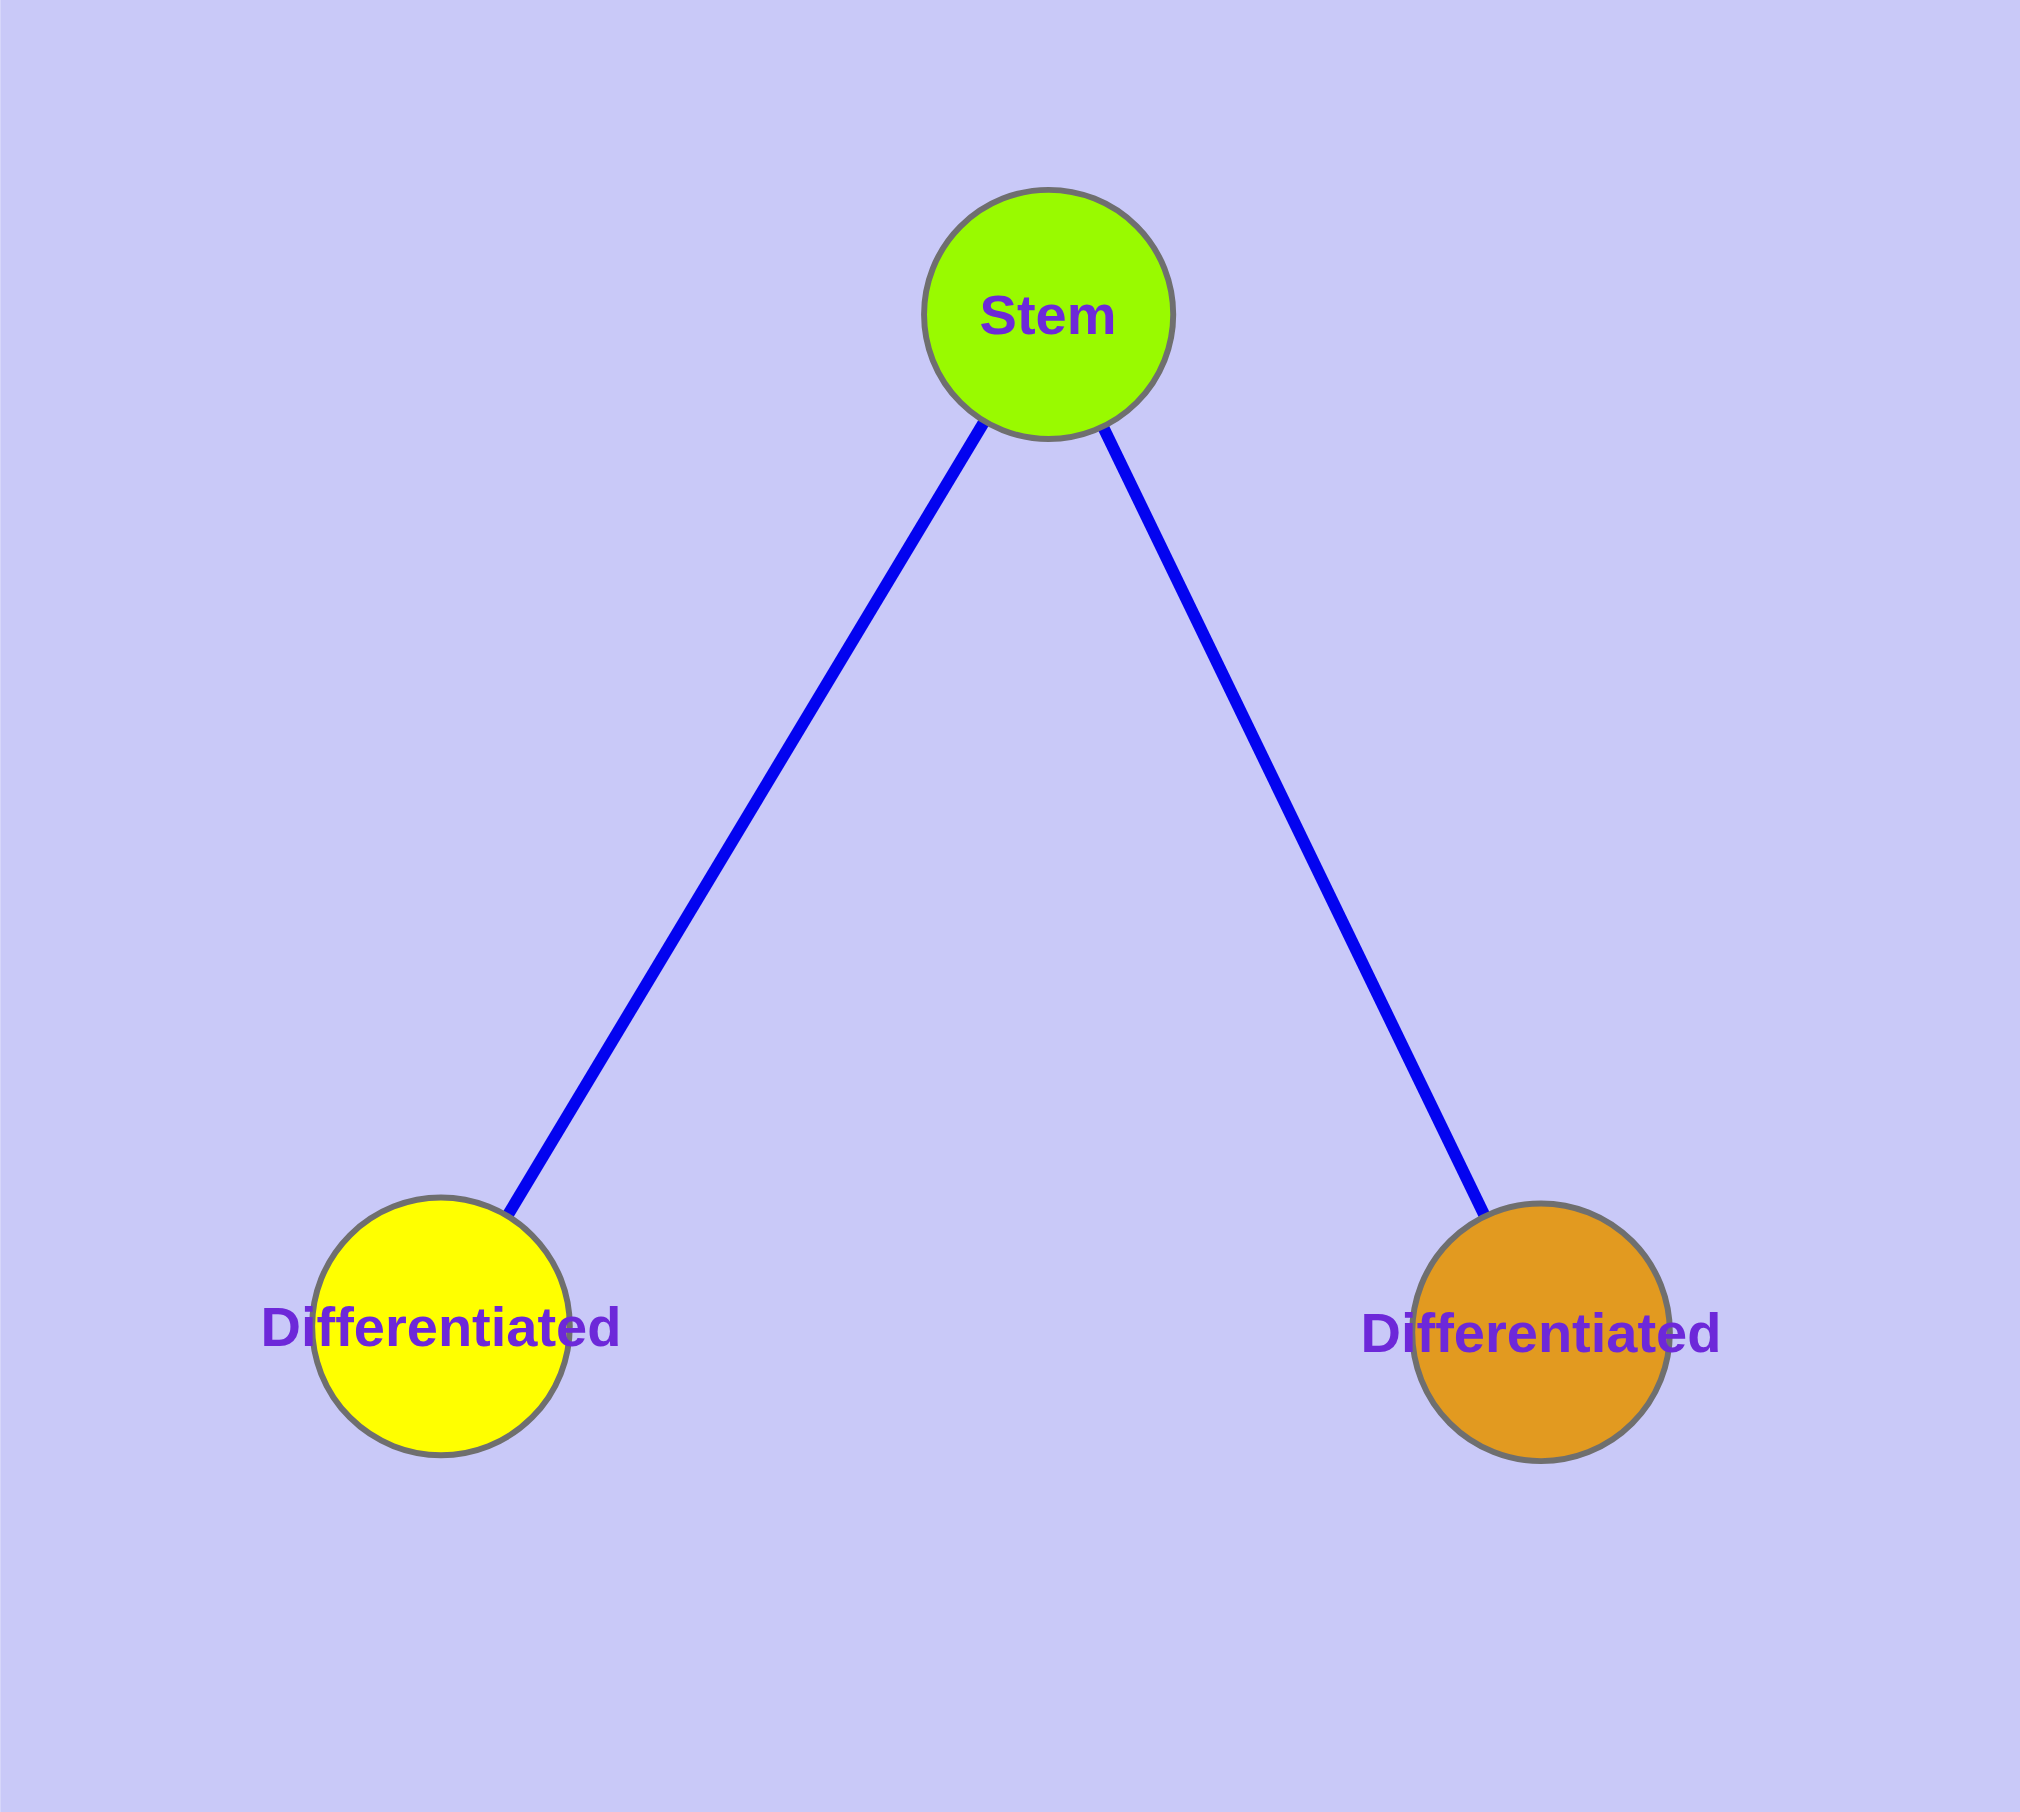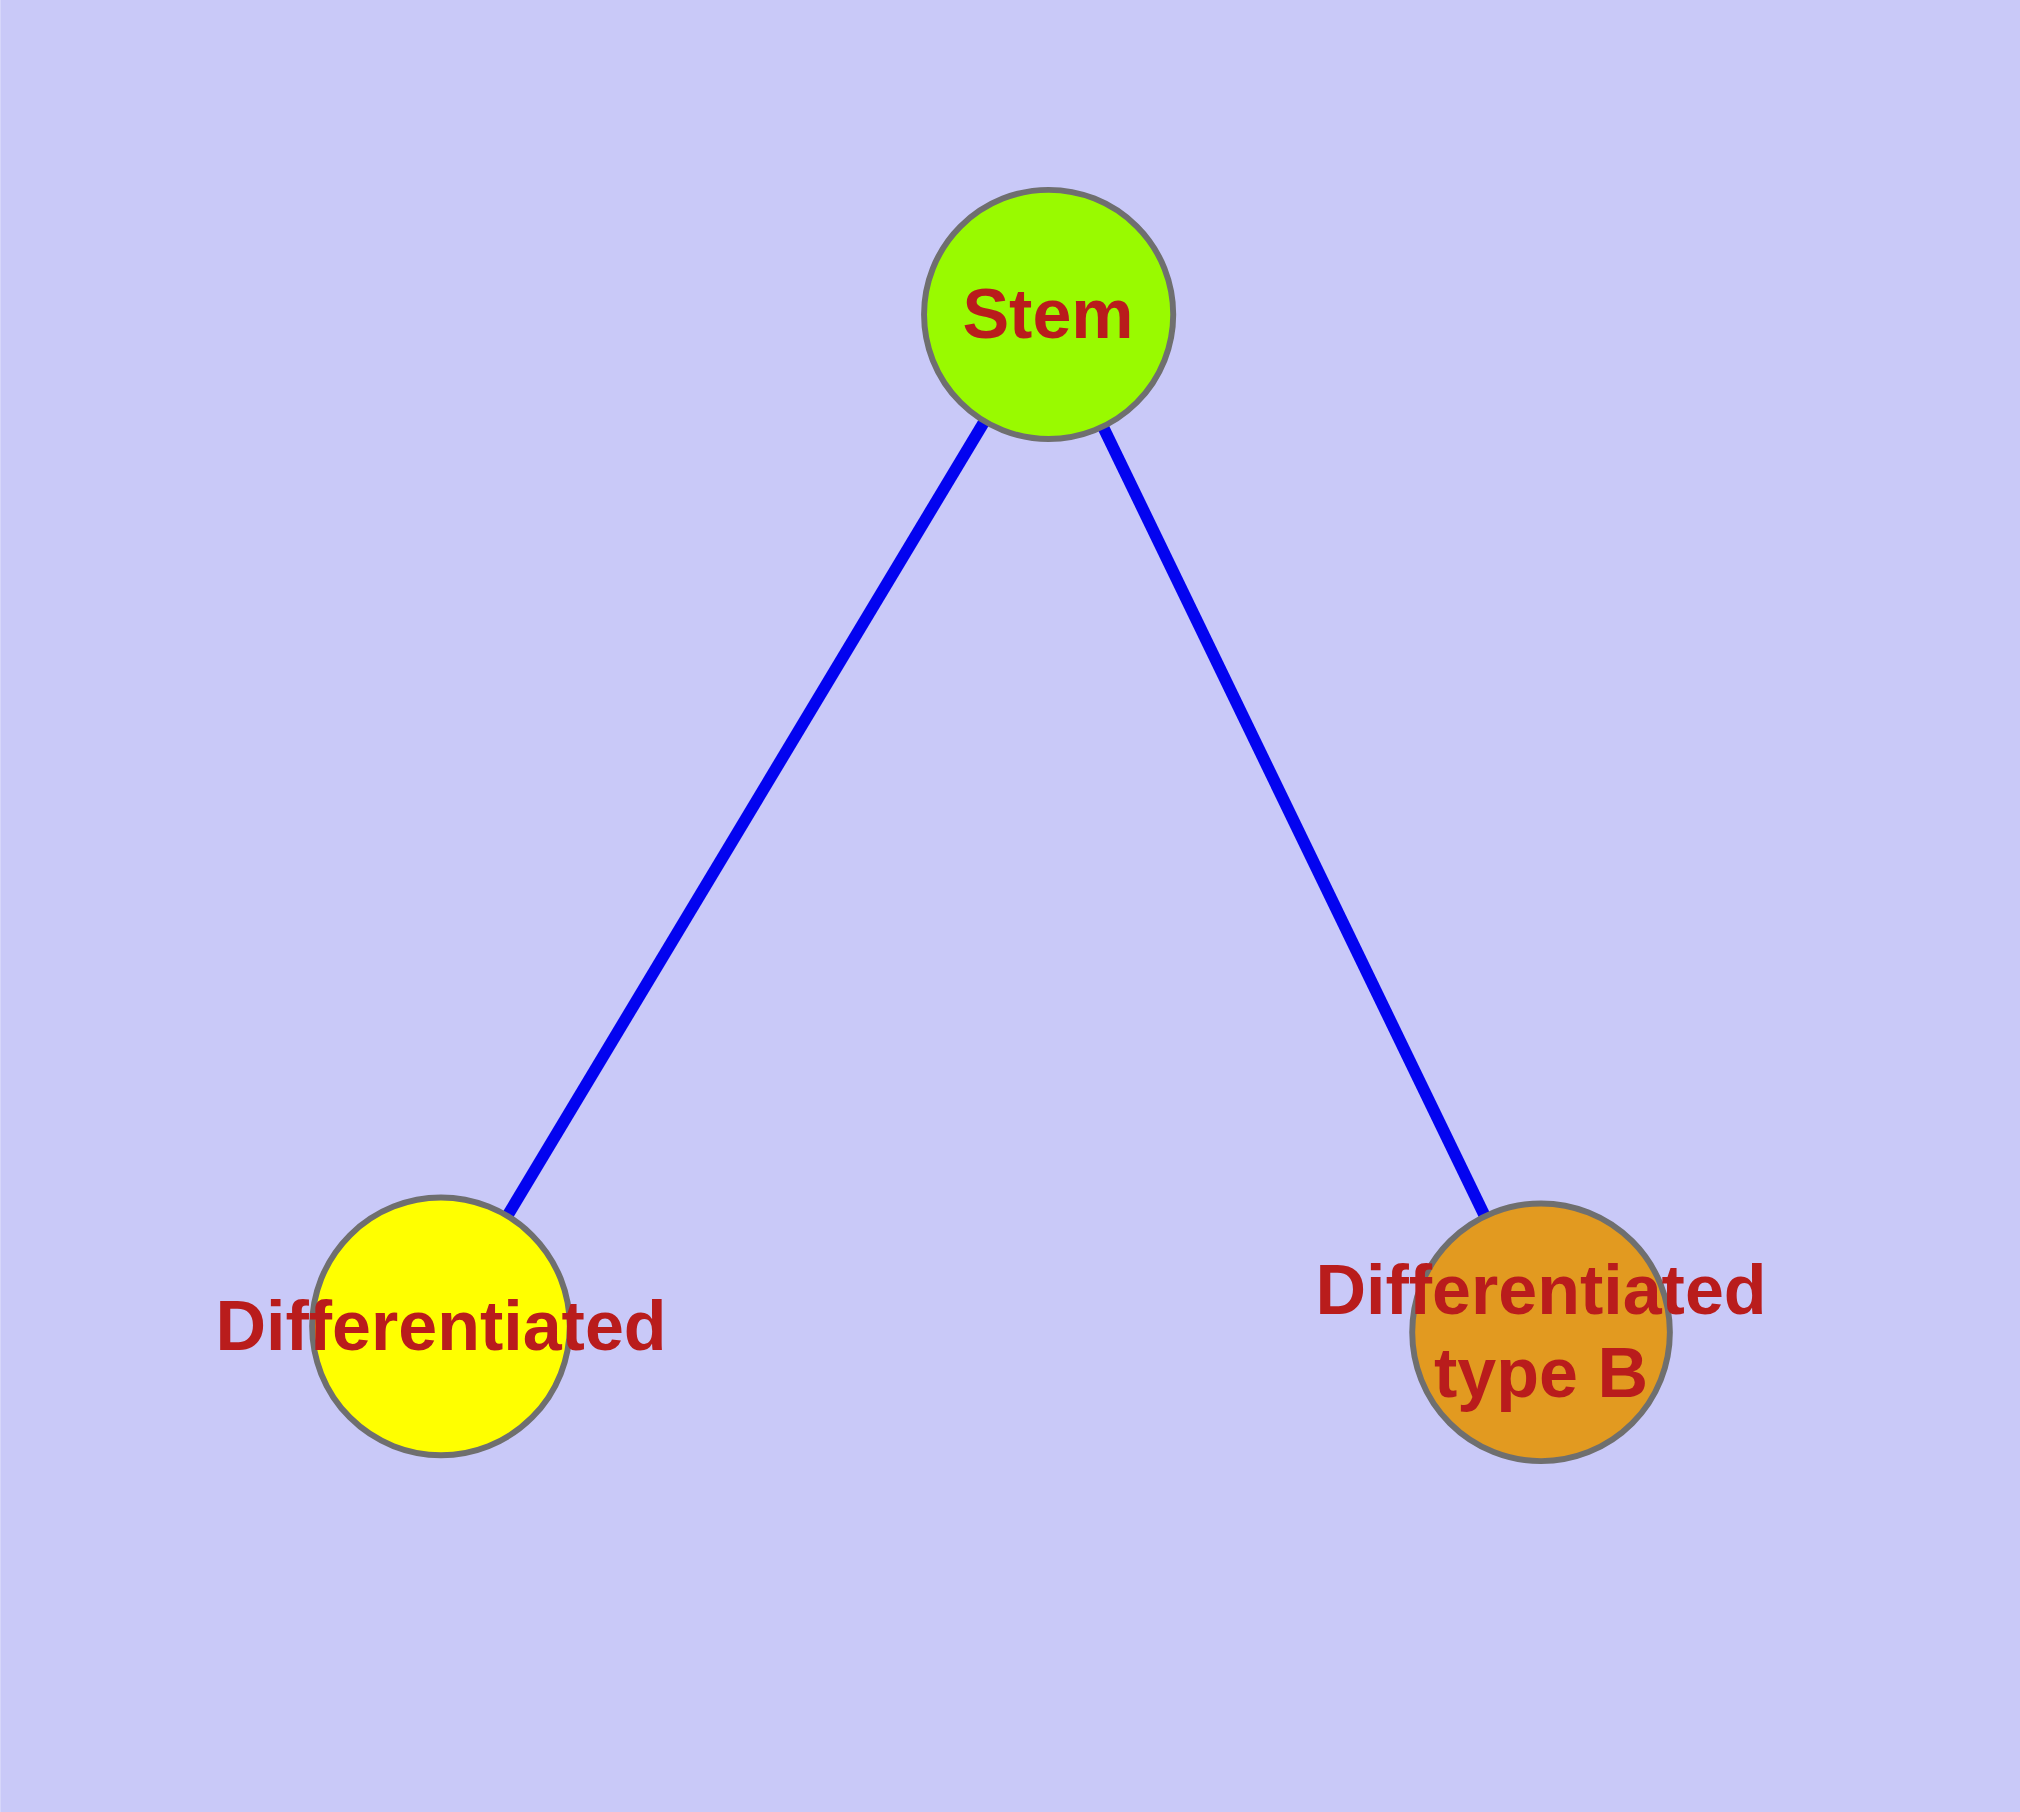--- a/index.html
+++ b/index.html
@@ -29,24 +29,24 @@
     stroke-width: 14px;
     fill: none;
   }
   .nodes circle {
     stroke-width: 7px;
   }
   .node-label {
     position: absolute;
     transform: translate(-50%, -50%);
     font-weight: bold;
-    font-size: 70px;
+    font-size: 56px;
     line-height: 83px;
-    color: #b91c1c;
-    text-align: center;
+    color: #6d28d9;
+    text-align: left;
     white-space: nowrap;
   }
 </style>
 </head>
 <body>
 
 <div class="canvas">
 
   <svg class="graph-svg" viewBox="0 0 2384 2138">
 
@@ -68,17 +68,16 @@
   <div class="node-label" style="left: 1048px; top: 314px;">
     <div>Stem</div>
   </div>
 
   <div class="node-label" style="left: 441px; top: 1326px;">
     <div>Differentiated</div>
   </div>
 
   <div class="node-label" style="left: 1541px; top: 1332px;">
     <div>Differentiated</div>
-    <div>type B</div>
   </div>
 
 </div>
 
 
 </body></html>

